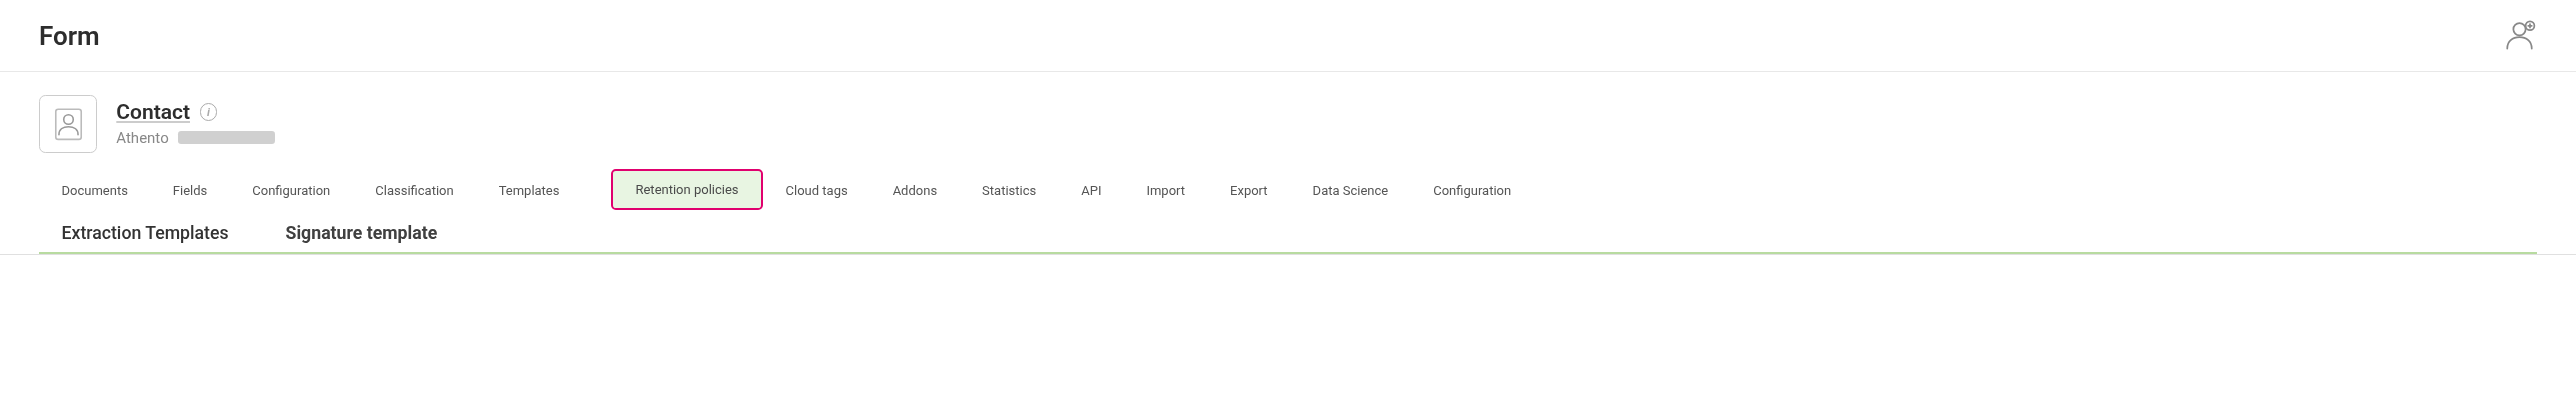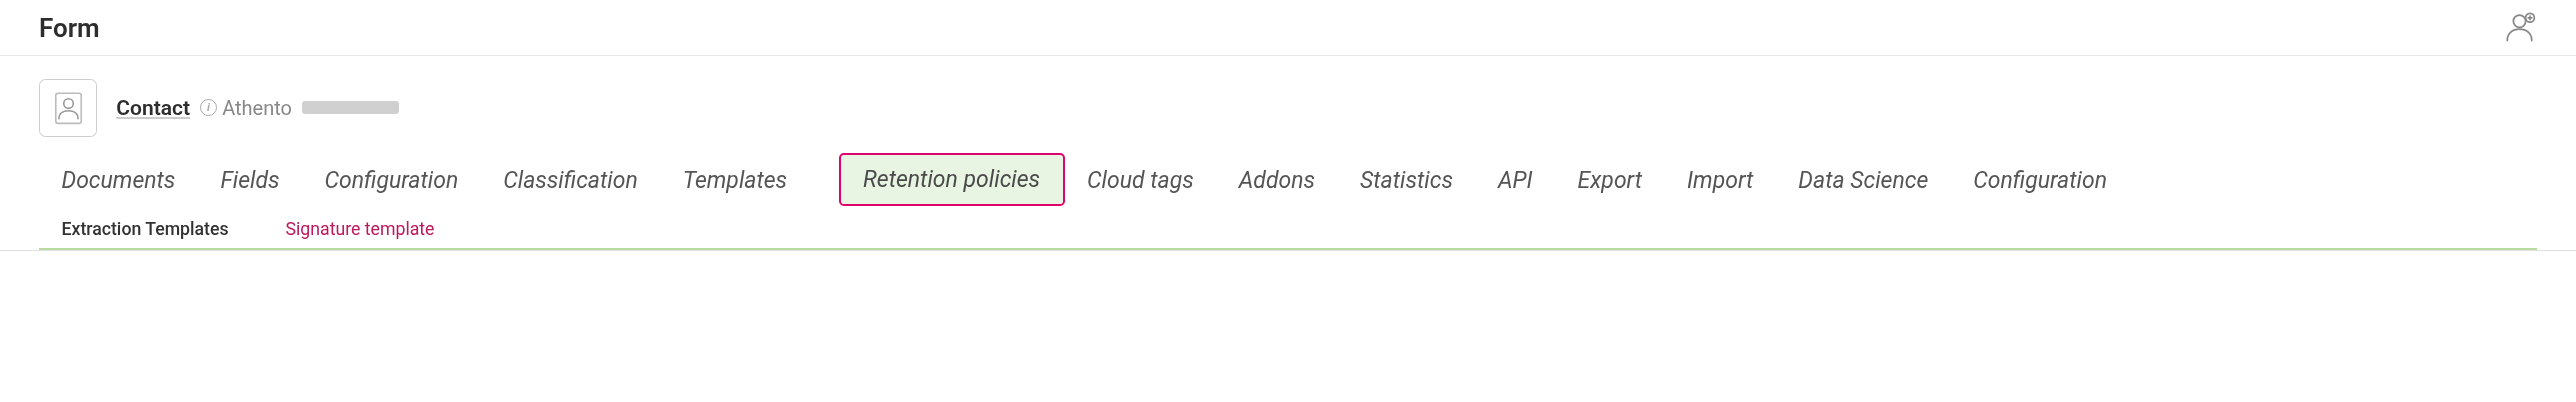--- a/index.html
+++ b/index.html
@@ -15,21 +15,21 @@
       height: 403px;
       overflow: hidden;
     }
 
     .header {
       display: flex;
       align-items: center;
       justify-content: space-between;
       padding: 14.5px 39px;
       border-bottom: 0.8px solid #e8e8e8;
-      height: 56px;
+      height: 72px;
     }
 
     .header-title {
       font-size: 26px;
       font-weight: 600;
       color: #2d2d2d;
     }
 
     .header-right {
       display: flex;
@@ -57,20 +57,21 @@
       border-radius: 6.4px;
       display: flex;
       align-items: center;
       justify-content: center;
       color: #888;
       flex-shrink: 0;
     }
 
     .entity-info {
       display: flex;
+      flex-direction: column;
       gap: 4.8px;
     }
 
     .entity-name-row {
       display: flex;
       align-items: center;
       gap: 9.7px;
     }
 
     .entity-name {
@@ -93,21 +94,21 @@
       color: #aaa;
       font-style: italic;
       font-weight: bold;
       cursor: pointer;
     }
 
     .entity-sub {
       display: flex;
       align-items: center;
       gap: 9.7px;
-      font-size: 20px;
+      font-size: 15px;
       color: #888;
     }
 
     .entity-badge {
       width: 97px;
       height: 13px;
       background: #d0d0d0;
       border-radius: 3.2px;
     }
 
@@ -118,28 +119,27 @@
 
     .nav-tabs-row {
       display: flex;
       align-items: center;
       gap: 0;
       flex-wrap: nowrap;
     }
 
     .nav-tab {
       padding: 13px 22.5px;
-      font-size: 23px;
+      font-size: 13px;
       color: #555;
       cursor: pointer;
       white-space: nowrap;
       border-bottom: 1.6px solid transparent;
       margin-bottom: -1.6px;
       transition: color 0.2s;
-      font-style: italic;
     }
 
     .nav-tab.active-highlighted {
       background: #e8f5e2;
       color: #4a4a4a;
       border: 2.4px solid #e0006e;
       border-radius: 4.8px;
       padding: 11.3px 22.5px;
       margin-bottom: 1.6px;
       margin-left: 29px;
@@ -148,25 +148,26 @@
     .nav-second-row {
       display: flex;
       align-items: center;
       gap: 12px;
       padding-top: 1.6px;
     }
 
     .nav-second-tab {
       padding: 9.7px 22.5px;
       font-size: 17.7px;
-      color: #be185d;
+      color: #404040;
       cursor: pointer;
       white-space: nowrap;
       border-bottom: 1.6px solid transparent;
       margin-bottom: -1.6px;
+      font-weight: bold;
     }
 
     .nav-second-tab.active {
       color: #333;
       font-weight: 500;
     }
 
     .divider-line {
       height: 1.6px;
       background: #b8dba0;
@@ -216,22 +217,22 @@
   <div class="nav-tab">Documents</div>
       <div class="nav-tab">Fields</div>
       <div class="nav-tab">Configuration</div>
       <div class="nav-tab">Classification</div>
       <div class="nav-tab">Templates</div>
       <div class="nav-tab active-highlighted">Retention policies</div>
       <div class="nav-tab">Cloud tags</div>
       <div class="nav-tab">Addons</div>
       <div class="nav-tab">Statistics</div>
       <div class="nav-tab">API</div>
+      <div class="nav-tab">Import</div>
       <div class="nav-tab">Export</div>
-      <div class="nav-tab">Import</div>
       <div class="nav-tab">Data Science</div>
       <div class="nav-tab">Configuration</div>
     </div>
   <div class="nav-second-row">
 
   <div class="nav-second-tab active">Extraction Templates</div>
       <div class="nav-second-tab">Signature template</div>
     </div>
   <div class="divider-line"></div>
 </div>

